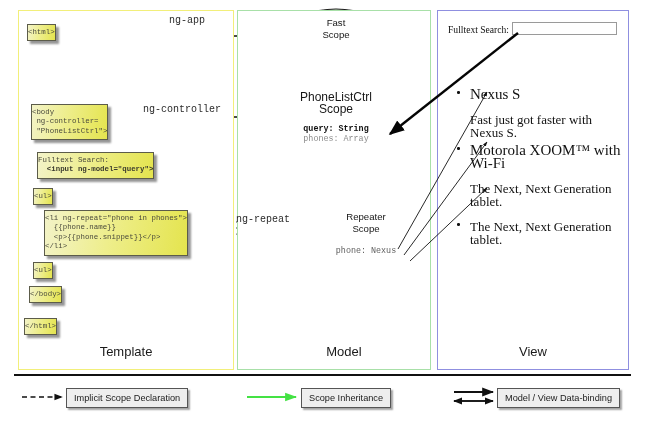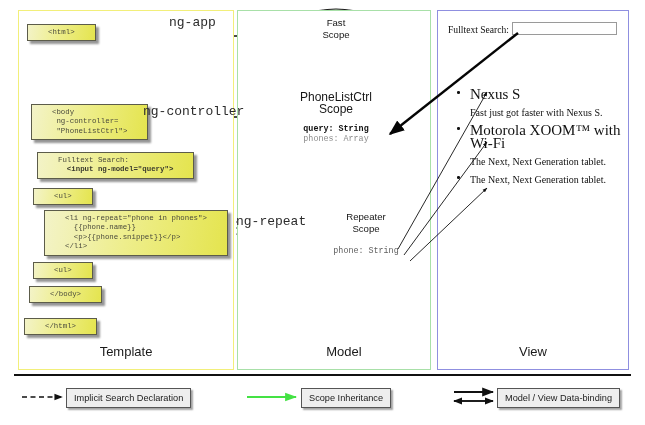--- a/index.html
+++ b/index.html
@@ -24,36 +24,36 @@
   .lbl-mdl {left:237px; top:344px; width:214px;}
   .lbl-view{left:437px; top:344px; width:192px;}
 
   
   .ybox{position:absolute;z-index:4;box-sizing:border-box;
         border:1px solid #5c5c4a;
         background:linear-gradient(100deg,#f3f3c8 0%,#eeee8c 45%,#e4e44e 100%);
         box-shadow:2.5px 2.5px 2px rgba(0,0,0,.42);
         font-family:"Liberation Mono","DejaVu Sans Mono",monospace;
         font-size:7.4px;line-height:9.4px;color:#4a4a3c;
-        padding:3px 20px;white-space:pre;}
+        padding:3px 0;white-space:pre;}
   .ybox b{font-weight:bold;color:#3a3a2e;}
 
   .b-html   {left:27px; top:24px;}
   .b-body   {left:31px; top:104px;}
   .b-search {left:37px; top:152px;}
   .b-ul1    {left:33px; top:188px;}
   .b-li     {left:44px; top:210px;}
   .b-ul2    {left:33px; top:262px;}
   .b-bodyend{left:29px; top:286px;}
   .b-htmlend{left:24px; top:318px;}
 
   
   .edge-label{position:absolute;z-index:5;
               font-family:"Liberation Mono","DejaVu Sans Mono",monospace;
-              font-size:13px;color:#2b2b2b;white-space:nowrap;}
+              font-size:10px;color:#2b2b2b;white-space:nowrap;}
   .el-ngapp {left:169px; top:15px;}
   .el-ngctrl{left:143px; top:104px;}
   .el-ngrep {left:236px; top:214px;}
 
   
   .ell-text{position:absolute;z-index:5;text-align:center;white-space:nowrap;
             font-family:"Liberation Sans",sans-serif;color:#161616;}
   .t-root  {left:291px; top:17px; width:90px; font-size:9.6px; line-height:11.5px;}
   .t-plc   {left:272px; top:92px; width:128px; font-size:12px; line-height:11.5px;}
   .t-plc-v1{left:272px; top:124px; width:128px;
@@ -71,21 +71,21 @@
   .view-inner{position:absolute;z-index:4;left:437px;top:10px;width:192px;height:360px;
               font-family:"Liberation Serif","DejaVu Serif",serif;color:#111;}
   .v-srch-label{position:absolute;left:11px;top:14px;font-size:9.6px;}
   .v-srch-input{position:absolute;left:75px;top:12px;width:105px;height:13px;
                 border:1px solid #9a9a9a;background:#fff;box-sizing:border-box;}
   .v-list{position:absolute;left:20px;top:78px;width:168px;}
   .v-item{position:relative;margin-bottom:5px;}
   .v-bullet{position:absolute;left:0;top:3px;width:2.6px;height:2.6px;
             border-radius:50%;background:#111;}
   .v-name{margin-left:13px;font-size:15px;line-height:13px;}
-  .v-snip{margin-left:13px;font-size:10px;line-height:13px;margin-top:5px;}
+  .v-snip{margin-left:13px;font-size:13px;line-height:13px;margin-top:12px;}
 
   
   .legend-rule{position:absolute;left:14px;top:374px;width:617px;height:2.4px;
                background:#111;z-index:5;}
   .lg-box{position:absolute;z-index:6;box-sizing:border-box;
           border:1px solid #555;background:#eeeeee;
           box-shadow:2px 2px 1.5px rgba(0,0,0,.35);
           font-size:9.2px;line-height:12px;color:#1a1a1a;
           padding:3px 7px;white-space:nowrap;}
   .lg1{left:66px;  top:388px;}
@@ -189,21 +189,21 @@
     <span>PhoneListCtrl</span><br>
     <span>Scope</span>
   </div>
   <div class="ell-text t-plc-v1">query: String</div>
   <div class="ell-text t-plc-v2">phones: Array</div>
 
   <div class="ell-text t-rep">
     <span>Repeater</span><br>
     <span>Scope</span>
   </div>
-  <div class="ell-text t-rep-v">phone: String</div>
+  <div class="ell-text t-rep-v">phone: Nexus</div>
 
   <div class="view-inner">
     <div class="v-srch-label">Fulltext Search:</div>
     <input class="v-srch-input" type="text" placeholder="" style="">
     <div class="v-list">
       <div class="v-item">
         <span class="v-bullet"></span>
         <div class="v-name">Nexus S</div>
         <div class="v-snip">Fast just got faster with Nexus S.</div>
       </div>
@@ -260,17 +260,17 @@
     </defs>
     <path d="M 22 397 L 62 397" stroke="#111" stroke-width="1.4" stroke-dasharray="5 3.5" fill="none" marker-end="url(#lgA)"></path>
     <path d="M 247 397 L 296 397" stroke="#44e244" stroke-width="2.2" fill="none" marker-end="url(#lgG)"></path>
     <g>
       <path d="M 454 392 L 493 392" stroke="#111" stroke-width="2" fill="none" marker-end="url(#lgS)"></path>
       <path d="M 493 401 L 454 401" stroke="#111" stroke-width="1.5" fill="none" marker-end="url(#lgS)"></path>
       <path d="M 454 401 L 493 401" stroke="#111" stroke-width="1.5" fill="none" marker-end="url(#lgS)"></path>
     </g>
   </svg>
 
-  <div class="lg-box lg1">Implicit Search Declaration</div>
+  <div class="lg-box lg1">Implicit Scope Declaration</div>
   <div class="lg-box lg2">Scope Inheritance</div>
   <div class="lg-box lg3">Model / View Data-binding</div>
 
 </div>
 
 </body></html>

